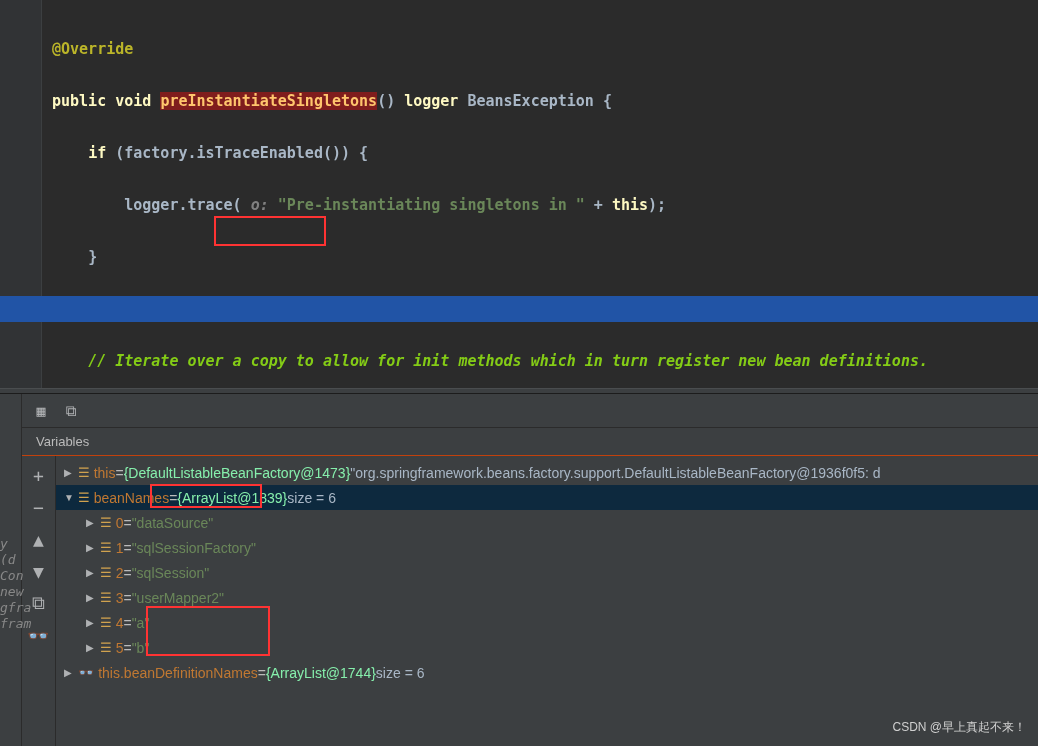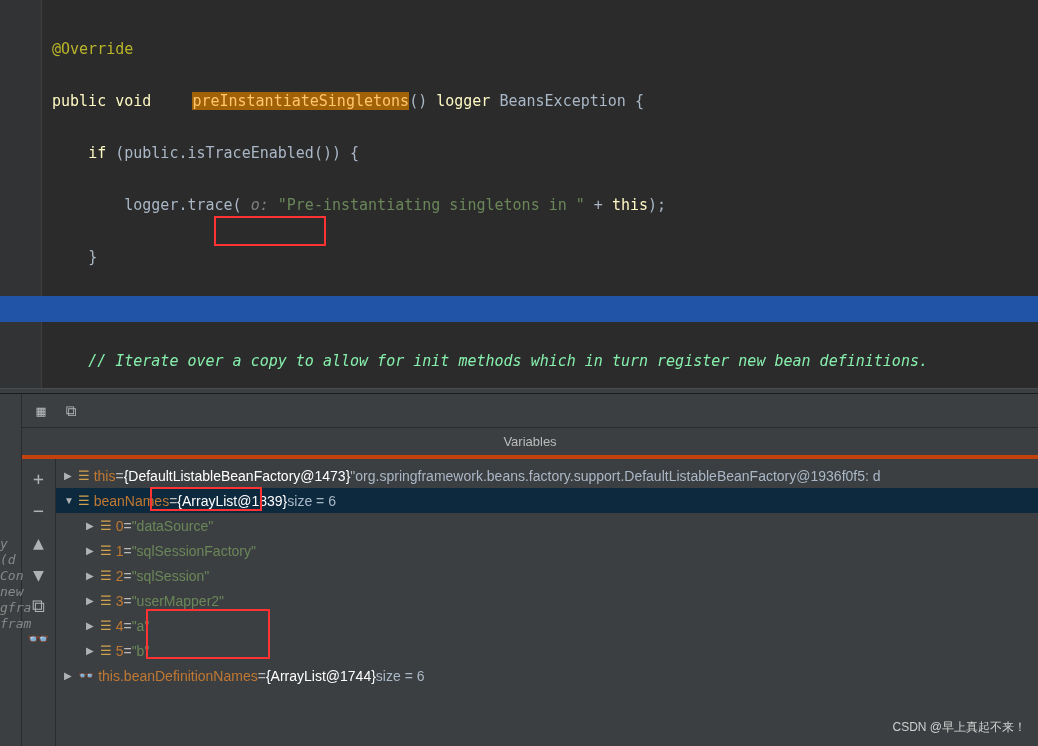--- a/index.html
+++ b/index.html
@@ -12,20 +12,21 @@
       height: 746px;
       overflow: hidden;
       position: relative;
     }
     
     .editor-pane {
       height: 388px;
       background: #2b2b2b;
       overflow: hidden;
       position: relative;
+      font-weight: bold;
     }
     
     .gutter {
       position: absolute;
       left: 0; top: 0;
       width: 42px;
       height: 100%;
       background: #313335;
       border-right: 1px solid #3c3f41;
     }
@@ -36,27 +37,26 @@
       line-height: 26px;
       white-space: pre;
       position: relative;
     }
     
     .code-line { height: 26px; }
     
     .kw { color: #fef9c3; }
     .ann { color: #bbb529; }
     .str { color: #6a8759; }
-    .cmt { color: #86efac; font-style: italic; }
+    .cmt { color: #84cc16; font-style: italic; }
     .param { color: #808080; font-style: italic; }
     
     .highlight-method {
-      background: #a16207;
+      background: #7f1d1d;
       color: #ffc66d;
-      margin-left: 32px;
     }
     
     .exec-line {
       background: #2154a6;
       position: absolute;
       left: 0;
       right: 0;
       height: 26px;
       z-index: 0;
     }
@@ -114,22 +114,21 @@
       align-items: center;
       justify-content: center;
       cursor: pointer;
     }
     
     .variables-header {
       padding: 6px 14px;
       font-size: 13px;
       color: #bbbbbb;
       font-family: 'Segoe UI', Arial, sans-serif;
-      border-bottom: 4px solid #c2410c;
-      text-align: center;
+      border-bottom: 1px solid #c2410c;
     }
     
     .debug-content {
       display: flex;
       flex: 1;
       position: relative;
     }
     
     .debug-side-buttons {
       width: 34px;
@@ -179,21 +178,21 @@
     }
     
     .tree-icon-f {
       color: #d0a24f;
       font-size: 13px;
       margin-right: 4px;
     }
     
     .var-name { color: #c07832; }
     .var-eq { color: #bbbbbb; }
-    .var-obj { color: #ffffff; }
+    .var-obj { color: #86efac; }
     .var-val { color: #a9b7c6; }
     .var-str { color: #6a8759; }
     
     .indent-1 { padding-left: 30px; }
     
     .red-box-2 {
       position: absolute;
       border: 2px solid #ff3333;
       top: 28px;
       left: 94px;
@@ -237,21 +236,21 @@
   </style>
 </head>
 <body>
 
 <div class="editor-pane">
   <div class="gutter"></div>
   <div class="exec-line" style="top:296px;"></div>
   <div class="code-area">
 <div class="code-line"><span class="ann">@Override</span></div>
 <div class="code-line"><span class="kw">public </span><span class="kw">void </span><span class="highlight-method">preInstantiateSingletons</span><span>() </span><span class="kw">logger </span><span>BeansException {</span></div>
-<div class="code-line">    <span class="kw">if </span><span>(public.isTraceEnabled()) {</span></div>
+<div class="code-line">    <span class="kw">if </span><span>(factory.isTraceEnabled()) {</span></div>
 <div class="code-line">        <span>logger.trace(</span><span class="param"> o: </span><span class="str">"Pre-instantiating singletons in "</span><span> + </span><span class="kw">this</span><span>);</span></div>
 <div class="code-line">    <span>}</span></div>
 <div class="code-line"></div>
 <div class="code-line">    <span class="cmt">// Iterate over a copy to allow for init methods which in turn register new bean definitions.</span></div>
 
 
 
 
 
 

